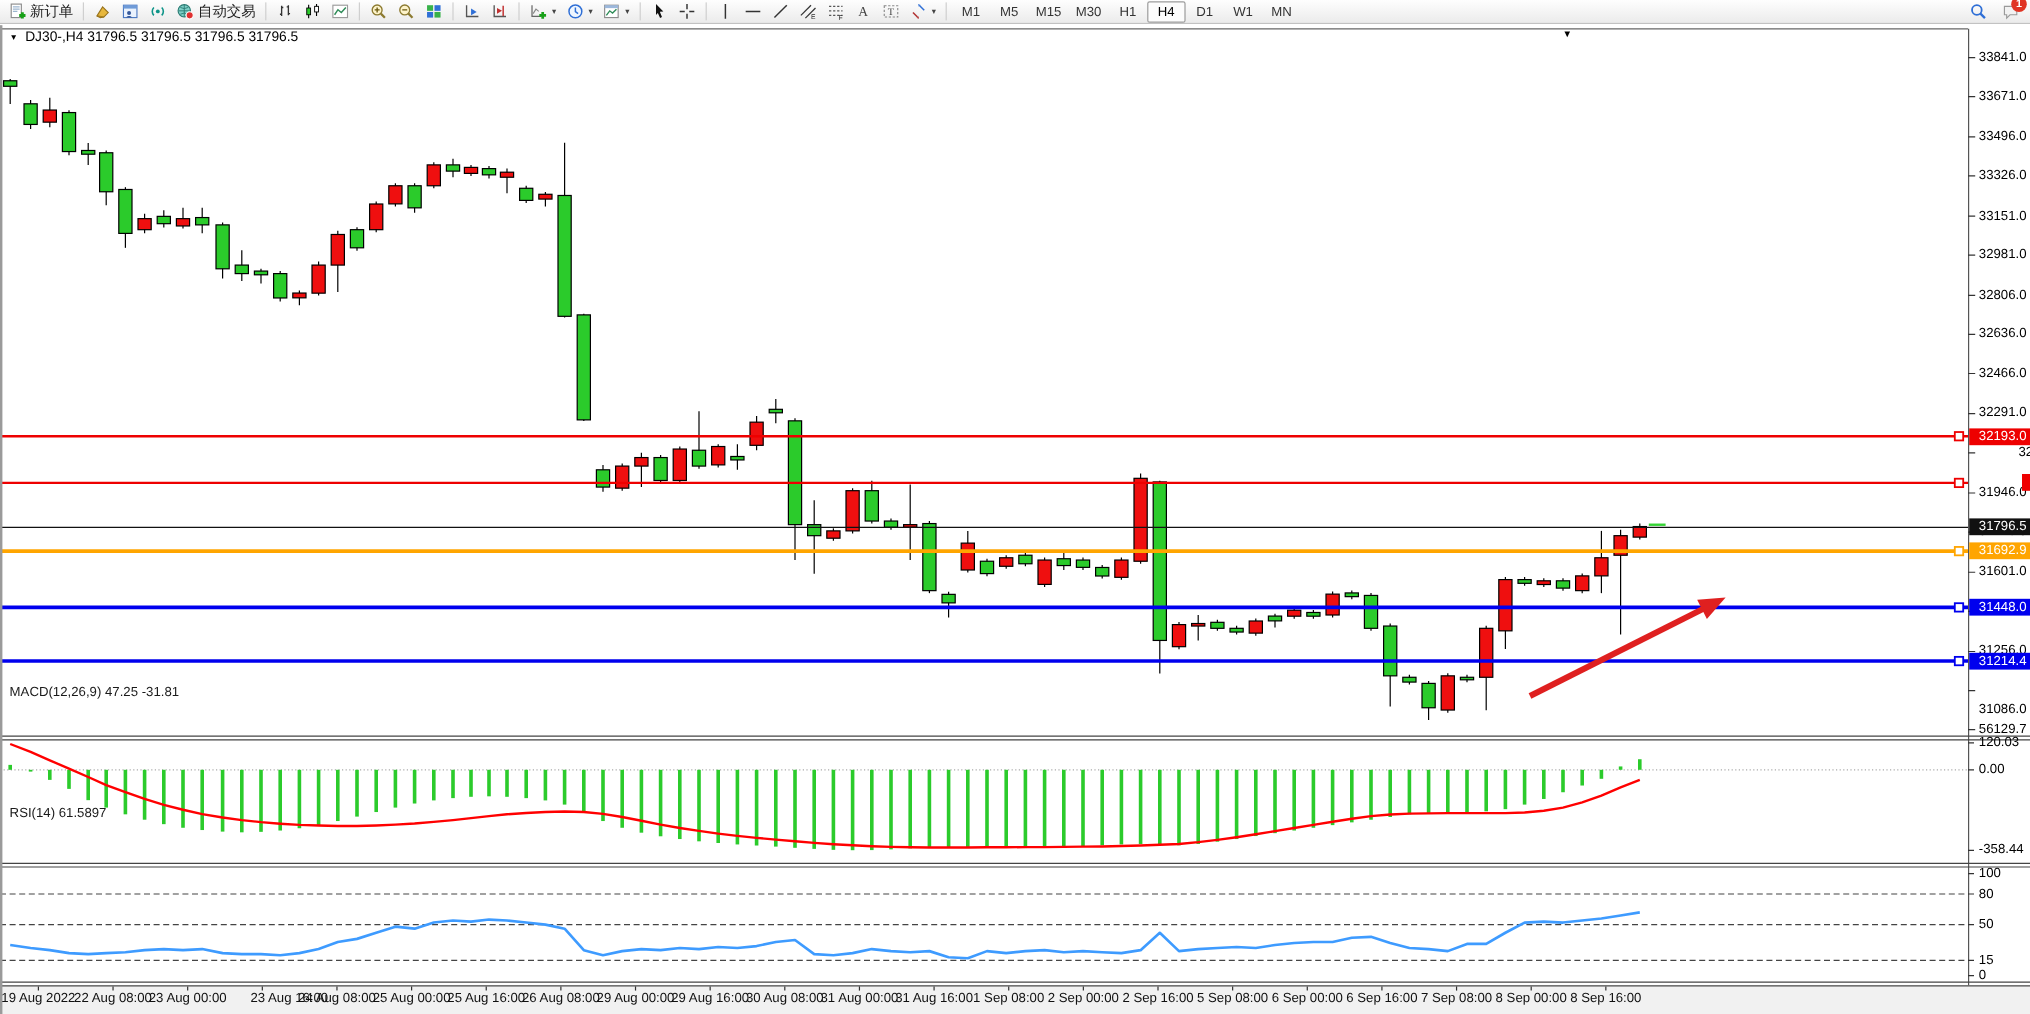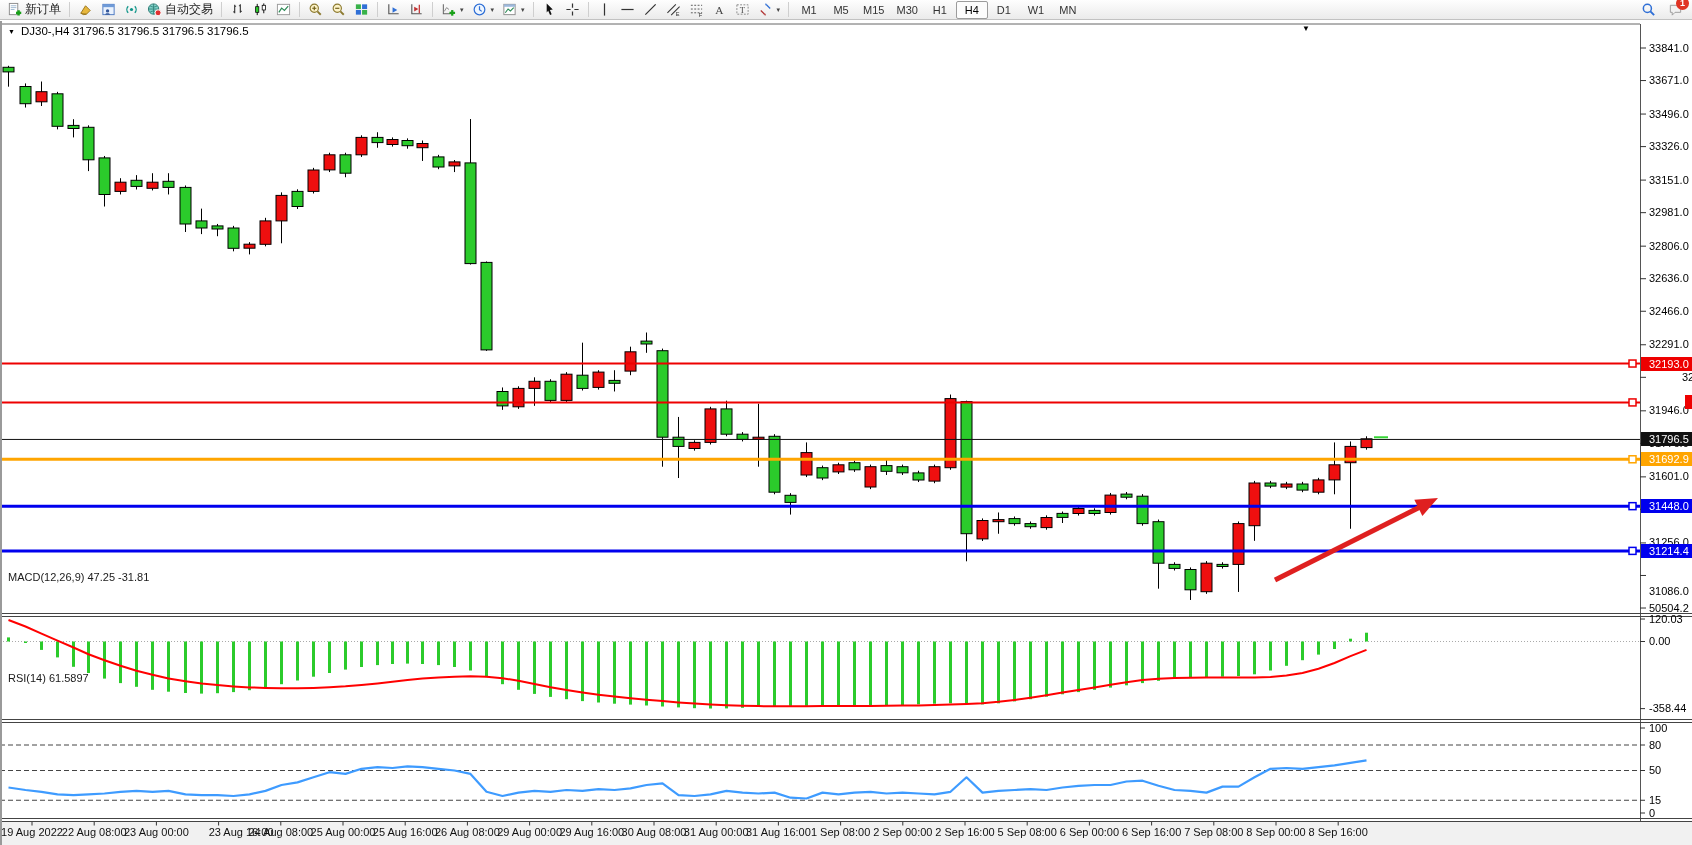--- a/index.html
+++ b/index.html
@@ -629,21 +629,21 @@
       <div class="ptick" style="top: 272.21px;">32636.0</div>
       <div class="ptick" style="top: 304.759px;">32466.0</div>
       <div class="ptick" style="top: 338.264px;">32291.0</div>
       <div class="ptick" style="top: 370.813px; margin-left: 33px;">32121.0</div>
       <div class="ptick" style="top: 404.318px;">31946.0</div>
       <div class="ptick" style="top: 436.867px;">31776.0</div>
       <div class="ptick" style="top: 470.372px;">31601.0</div>
       <div class="ptick" style="top: 502.921px;">31431.0</div>
       <div class="ptick" style="top: 536.426px;">31256.0</div>
       <div class="ptick" style="top: 557px; margin-top: 28px;">31086.0</div>
-      <div class="ptick" style="top: 601.523px;">50504.2</div>
+      <div class="ptick" style="top: 601.523px;">56129.7</div>
       <div class="pbadge" style="top: 356.527px; background: rgb(238, 0, 0);">32193.0</div>
       <div class="pbadge" style="top: 395.432px; background: rgb(238, 0, 0); margin-left: 44px;">31989.8</div>
       <div class="pbadge" style="top: 432.442px; background: rgb(17, 17, 17);">31796.5</div>
       <div class="pbadge" style="top: 452.277px; background: rgb(255, 165, 0);">31692.9</div>
       <div class="pbadge" style="top: 499.166px; background: rgb(0, 0, 238);">31448.0</div>
       <div class="pbadge" style="top: 543.891px; background: rgb(0, 0, 238);">31214.4</div>
       <div class="ptick" style="top: 612.522px;">120.03</div>
       <div class="ptick" style="top: 635px;">0.00</div>
       <div class="ptick" style="top: 702.124px;">-358.44</div>
       <div class="ptick" style="top: 721.5px;">100</div>

